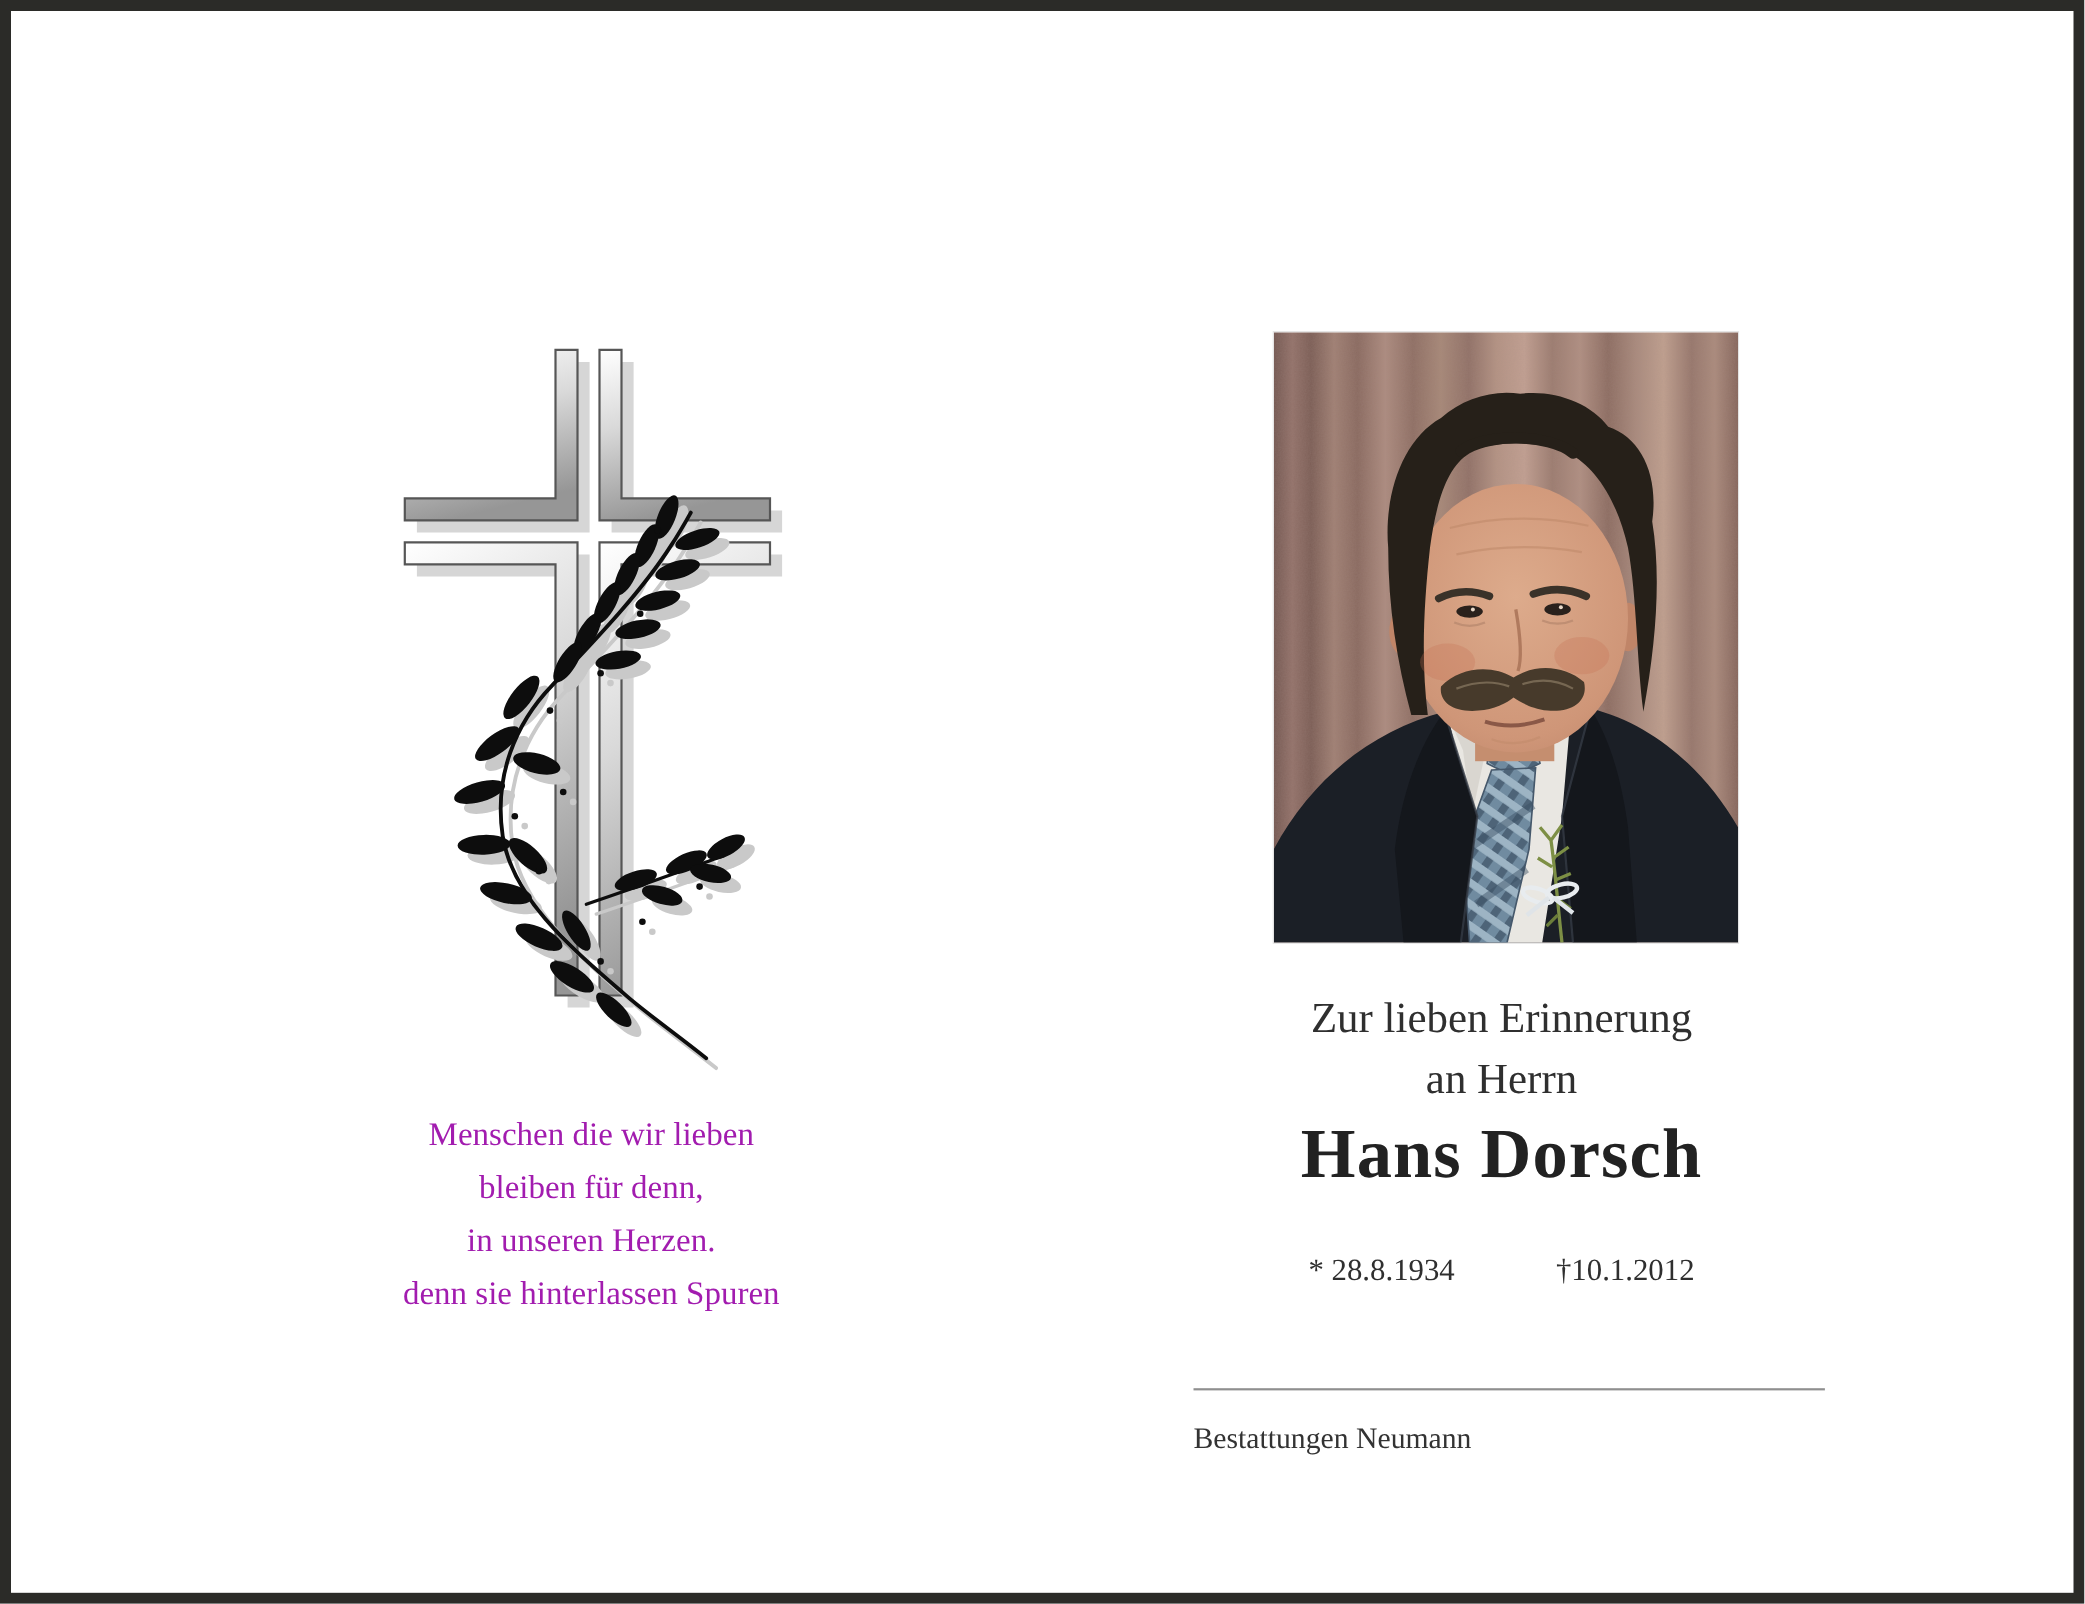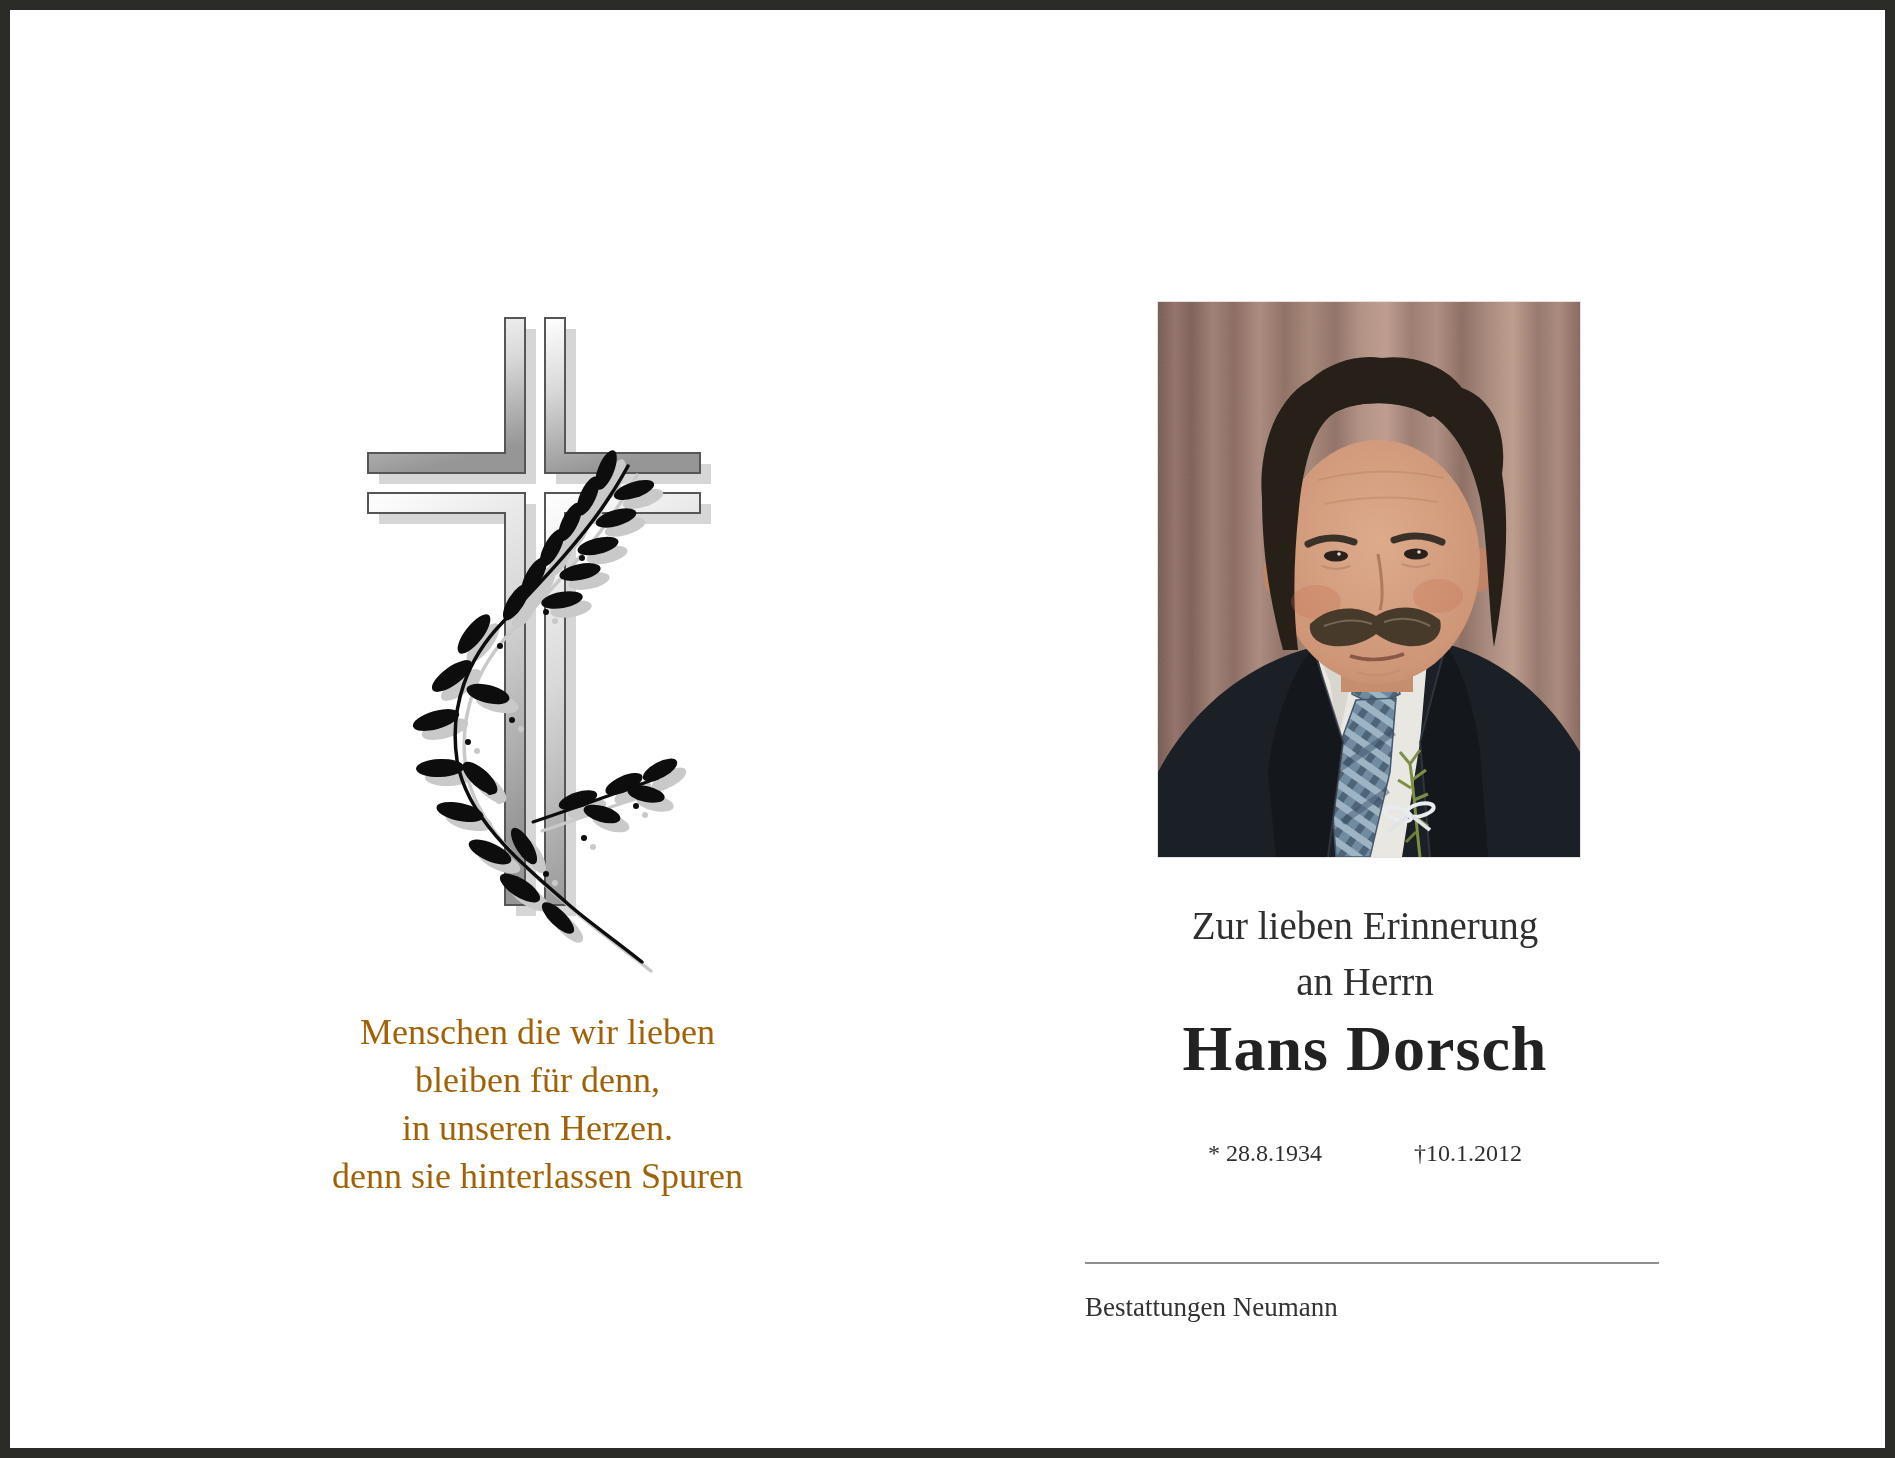--- a/index.html
+++ b/index.html
@@ -3,28 +3,28 @@
 <meta charset="utf-8">
 <style>
   html,body{margin:0;padding:0;background:#ffffff;}
   body{width:1895px;height:1458px;position:relative;overflow:hidden;
        font-family:"Liberation Serif","DejaVu Serif",serif;color:#2e2e2e;}
   .card-frame{position:absolute;left:0;top:0;width:1875px;height:1438px;
        border:10px solid #2b2b28;background:#ffffff;}
   .abs{position:absolute;}
   
   .poem{left:205px;top:1008px;width:665px;text-align:center;
-        font-size:36px;line-height:48px;color:#a16207;}
+        font-size:30px;line-height:48px;color:#a21caf;}
   
   .memorial-intro{left:1065px;top:898px;width:600px;text-align:center;
         font-size:39px;line-height:56px;color:#2f2f2f;}
   .memorial-name{left:1065px;top:1012px;width:600px;text-align:center;
         font-size:64px;font-weight:bold;color:#222222;letter-spacing:1px;}
   .memorial-dates{left:1065px;top:1140px;width:600px;text-align:center;
-        font-size:24px;color:#2f2f2f;}
+        font-size:28px;color:#2f2f2f;}
   .memorial-dates .sep{display:inline-block;width:92px;}
   .rule{left:1085px;top:1262px;width:574px;height:0;
         border-top:2px solid #8f8f8f;}
   .undertaker{left:1085px;top:1292px;width:574px;text-align:left;
         font-size:27px;color:#333333;}
   .graphic{left:340px;top:300px;}
   .photo{left:1158px;top:302px;width:422px;height:555px;
          outline:1px solid #e3e3e3;}
 </style>
 </head>

